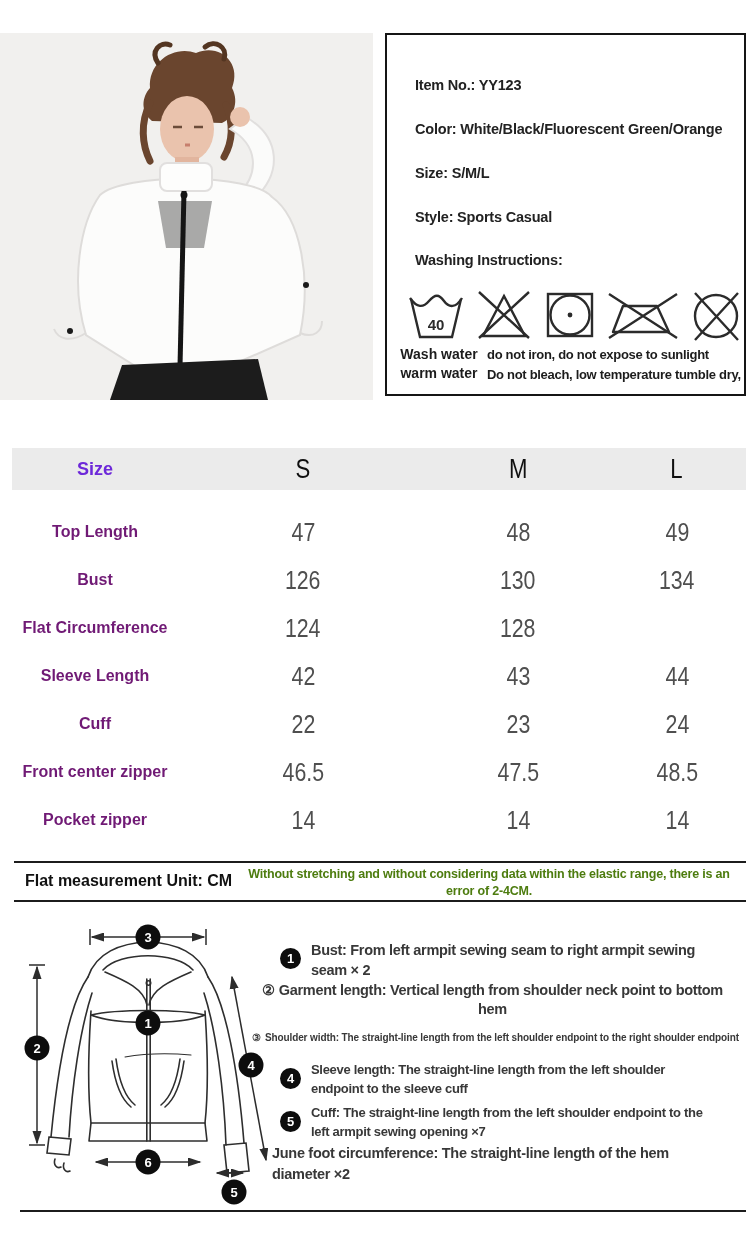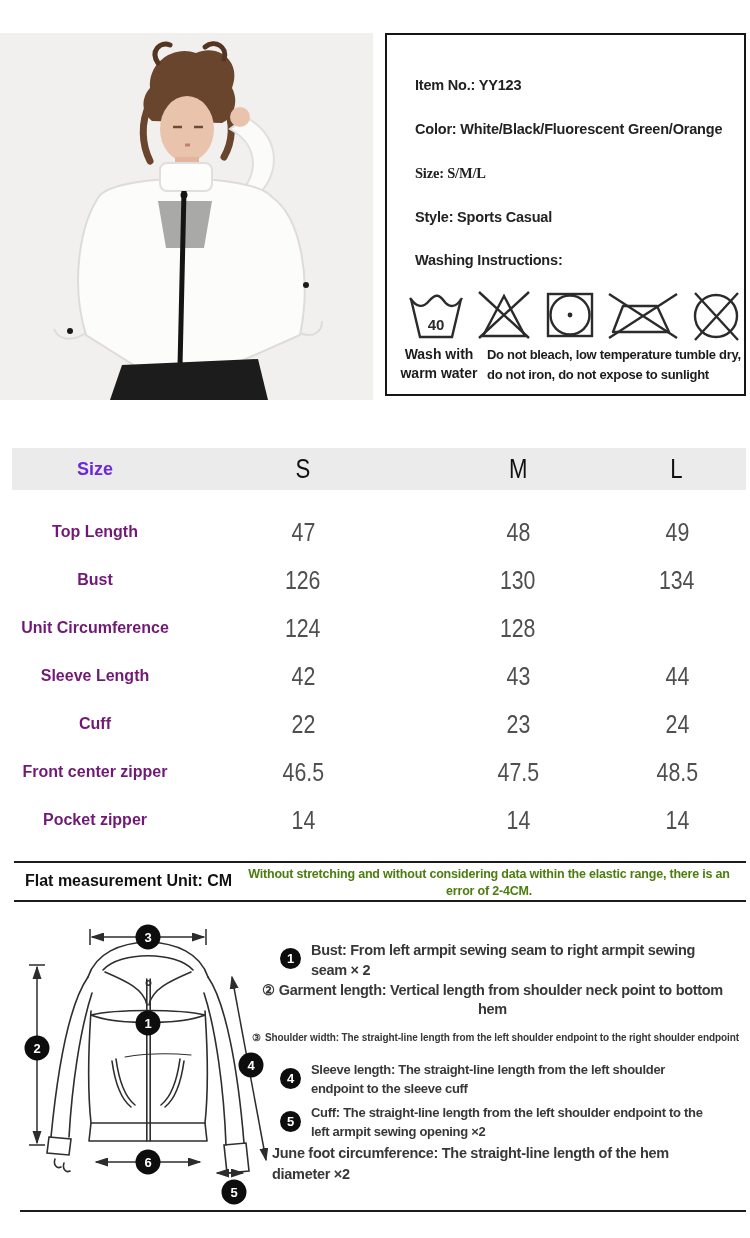--- a/index.html
+++ b/index.html
@@ -6,21 +6,21 @@
   .page{position:relative;width:750px;height:1238px;background:#fff;overflow:hidden;
         font-family:"Liberation Sans",sans-serif;color:#222;}
   
   .photo{position:absolute;left:0;top:33px;width:373px;height:367px;background:#f1f0ee;}
   .photo svg{display:block;}
   
   .info-panel{position:absolute;left:385px;top:33px;width:361px;height:363px;
               border:2px solid #151515;box-sizing:border-box;background:#fff;}
   .info-line{position:absolute;left:28px;font-size:14.5px;font-weight:bold;color:#222;
              letter-spacing:-0.2px;white-space:nowrap;}
-  .il-0{top:42px;} .il-1{top:86px;} .il-2{top:130px;font-family:Liberation Serif, serif;} .il-3{top:174px;} .il-4{top:217px;}
+  .il-0{top:42px;} .il-1{top:86px;} .il-2{top:130px;} .il-3{top:174px;} .il-4{top:217px;}
   .icons-row{position:absolute;left:20px;top:252px;display:flex;gap:10px;align-items:flex-end;}
   .icons-row svg{display:block;}
   .wash-caps{position:absolute;left:10px;top:310px;right:2px;display:flex;}
   .cap-left{width:84px;text-align:center;font-size:14px;font-weight:bold;line-height:19px;color:#1c1c1c;}
   .cap-right{flex:1;padding-left:6px;font-size:13px;font-weight:bold;line-height:20px;
              color:#1c1c1c;letter-spacing:-0.3px;white-space:nowrap;}
   
   .tgrid{display:grid;grid-template-columns:166px 250px 180px 138px;align-items:center;}
   .thead{position:absolute;left:12px;top:448px;width:734px;height:42px;background:#ebebeb;}
   .thead .hc{text-align:center;}
@@ -140,26 +140,26 @@
       <svg width="54" height="54" viewBox="0 0 54 54">
         <g stroke="#2b2b2b" stroke-width="2.4" fill="none">
           <circle cx="27" cy="29" r="21"></circle>
           <path d="M6 6 L49 53 M49 6 L6 53"></path>
         </g>
       </svg>
     </div>
 
     <div class="wash-caps">
       <div class="cap-left">
-        <div>Wash with</div>
+        <div>Wash water</div>
         <div>warm water</div>
       </div>
       <div class="cap-right">
+        <div>do not iron, do not expose to sunlight</div>
         <div>Do not bleach, low temperature tumble dry,</div>
-        <div>do not iron, do not expose to sunlight</div>
       </div>
     </div>
   </div>
 
   <div class="thead tgrid">
     <div class="hc h-size">Size</div>
     <div class="hc h-sml"><span class="cond">S</span></div>
     <div class="hc h-sml"><span class="cond">M</span></div>
     <div class="hc h-sml"><span class="cond">L</span></div>
   </div>
@@ -171,21 +171,21 @@
       <div class="tval"><span class="cond">48</span></div>
       <div class="tval"><span class="cond">49</span></div>
     </div>
     <div class="trow tgrid">
       <div class="tlabel">Bust</div>
       <div class="tval"><span class="cond">126</span></div>
       <div class="tval"><span class="cond">130</span></div>
       <div class="tval"><span class="cond">134</span></div>
     </div>
     <div class="trow tgrid">
-      <div class="tlabel">Unit Circumference</div>
+      <div class="tlabel">Flat Circumference</div>
       <div class="tval"><span class="cond">124</span></div>
       <div class="tval"><span class="cond">128</span></div>
     </div>
     <div class="trow tgrid">
       <div class="tlabel">Sleeve Length</div>
       <div class="tval"><span class="cond">42</span></div>
       <div class="tval"><span class="cond">43</span></div>
       <div class="tval"><span class="cond">44</span></div>
     </div>
     <div class="trow tgrid">
@@ -308,21 +308,21 @@
     <div>
       <div class="ln">Sleeve length: The straight-line length from the left shoulder</div>
       <div class="ln">endpoint to the sleeve cuff</div>
     </div>
   </div>
 
   <div class="ann a5 ann-flex">
     <div class="badge">5</div>
     <div>
       <div class="ln">Cuff: The straight-line length from the left shoulder endpoint to the</div>
-      <div class="ln">left armpit sewing opening ×2</div>
+      <div class="ln">left armpit sewing opening ×7</div>
     </div>
   </div>
 
   <div class="ann a6">
     <div class="ln">June foot circumference: The straight-line length of the hem</div>
     <div class="ln">diameter ×2</div>
   </div>
 
   <div class="rule rule3"></div>
 

